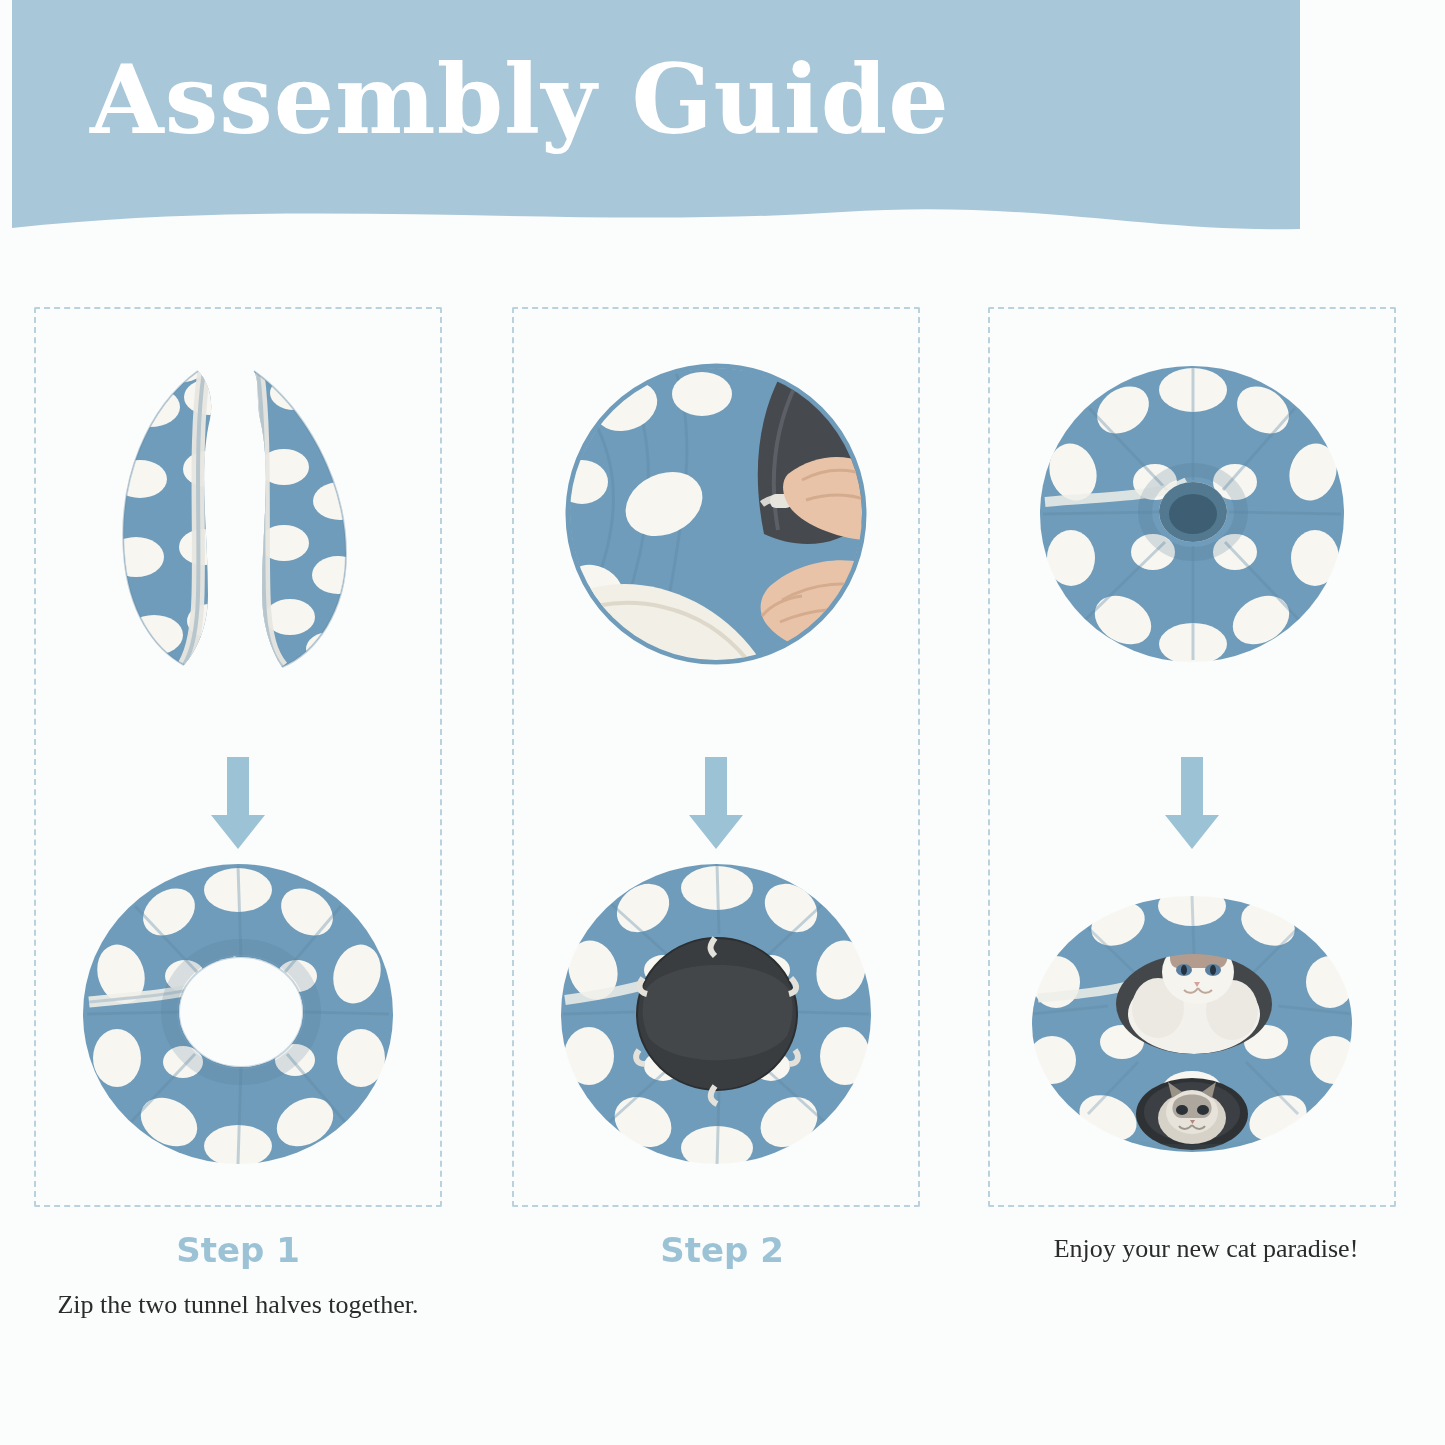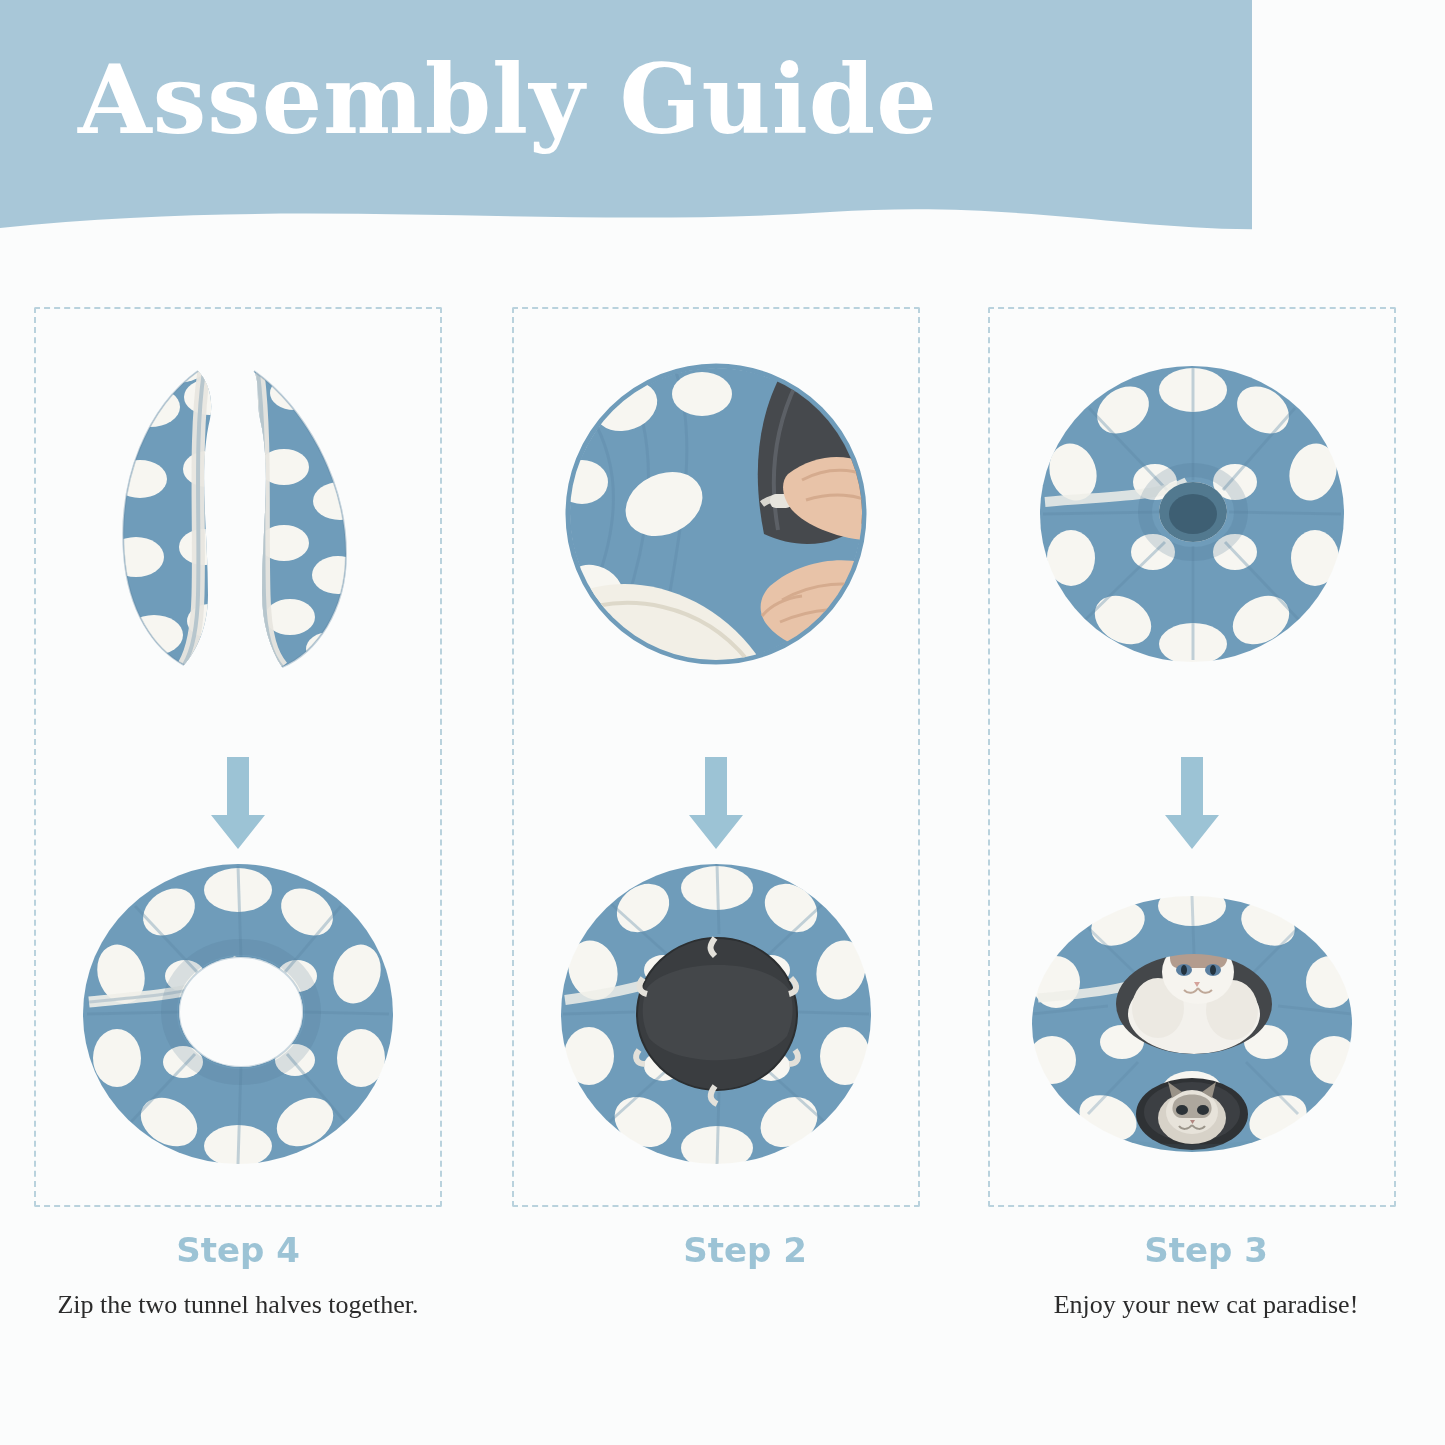--- a/index.html
+++ b/index.html
@@ -11,24 +11,25 @@
     height: 1445px;
     background: #fbfcfc;
     font-family: "Liberation Sans", sans-serif;
     overflow: hidden;
     position: relative;
   }
 
   
   .header {
     position: absolute;
-    left: 0; top: 0;
+    left: 12px; top: 0;
     width: 1252px;
     height: 250px;
     overflow: hidden;
+    padding-left: 36px;
   }
   .header-bg {
     position: absolute;
     left: 0; top: 0;
     width: 1445px;
     height: 250px;
   }
   .header-title {
     position: absolute;
     left: 78px;
@@ -90,21 +91,21 @@
     top: 1230px;
     width: 1445px;
     height: 200px;
   }
   .step {
     position: absolute;
     width: 470px;
     text-align: center;
   }
   .step1 { left: 3px; }
-  .step2 { left: 510px; }
+  .step2 { left: 487px; }
   .step3 { left: 971px; }
   .step-title {
     font-family: "DejaVu Sans", "Liberation Sans", sans-serif;
     font-size: 34px;
     font-weight: bold;
     color: #9cc3d5;
     margin-bottom: 16px;
   }
   .step-desc {
     font-family: Liberation Serif, serif;
@@ -476,23 +477,22 @@
 
           <path d="M20,246 C80,292 260,292 320,246 L320,300 L20,300 Z" fill="#5d88a6" opacity="0.12"></path>
         </g>
       </svg>
     </div>
   </div>
 </div>
 
 <div class="steps">
   <div class="step step1">
-    <div class="step-title">Step 4</div>
+    <div class="step-title">Step 1</div>
     <div class="step-desc">Zip the two tunnel halves together.</div>
   </div>
   <div class="step step2">
     <div class="step-title">Step 2</div>
   </div>
   <div class="step step3">
-    <div class="step-title">Step 3</div>
     <div class="step-desc">Enjoy your new cat paradise!</div>
   </div>
 </div>
 
 </body></html>

